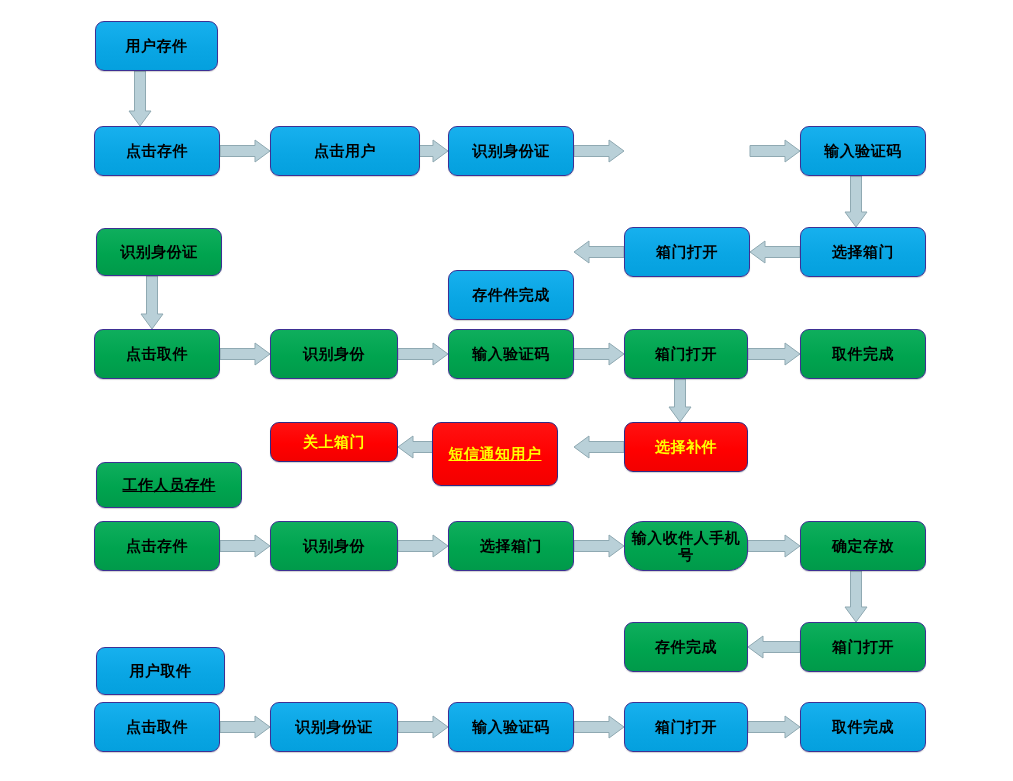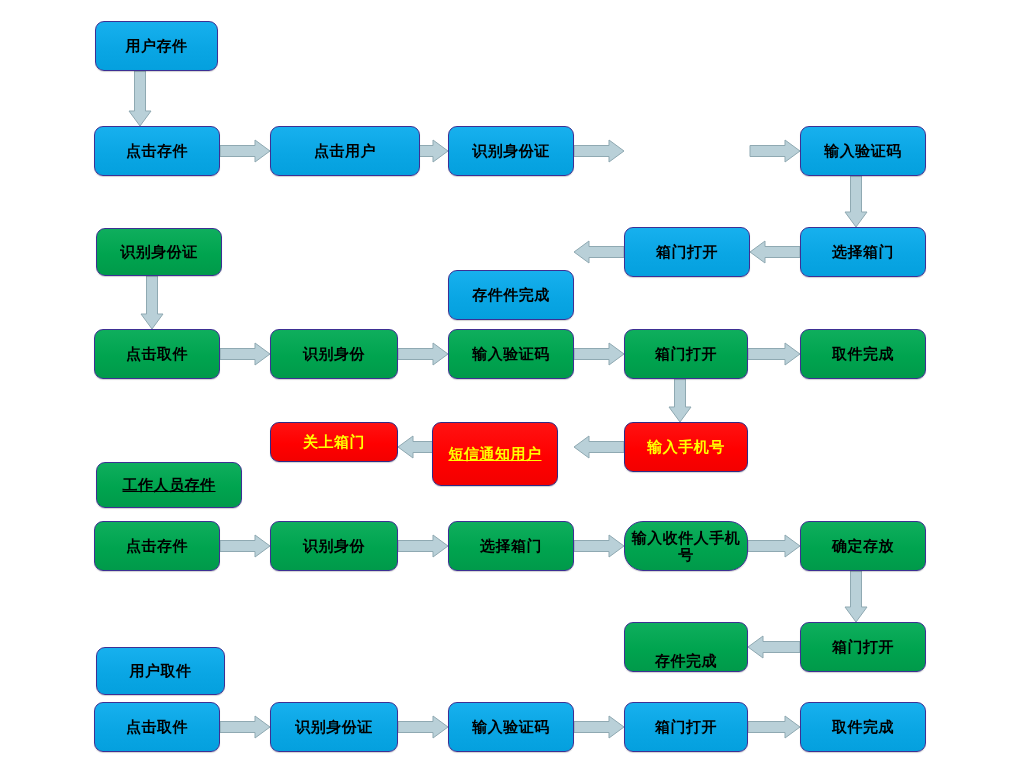--- a/index.html
+++ b/index.html
@@ -232,21 +232,21 @@
     <div class="node green" style="left: 448px; top: 329px; width: 126px; height: 50px;">
       <span class="label">输入验证码</span>
     </div>
     <div class="node green" style="left: 624px; top: 329px; width: 124px; height: 50px;">
       <span class="label">箱门打开</span>
     </div>
     <div class="node green" style="left: 800px; top: 329px; width: 126px; height: 50px;">
       <span class="label">取件完成</span>
     </div>
     <div class="node red" style="left: 624px; top: 422px; width: 124px; height: 50px;">
-      <span class="label">输入手机号</span>
+      <span class="label">选择补件</span>
     </div>
     <div class="node red" style="left: 432px; top: 422px; width: 126px; height: 64px; text-decoration: underline;">
       <span class="label">短信通知用户</span>
     </div>
     <div class="node red" style="left: 270px; top: 422px; width: 128px; height: 40px;">
       <span class="label">关上箱门</span>
     </div>
     <div class="node green" style="left: 96px; top: 462px; width: 146px; height: 46px; text-decoration: underline;">
       <span class="label">工作人员存件</span>
     </div>
@@ -261,21 +261,21 @@
     </div>
     <div class="node green" style="left: 624px; top: 521px; width: 124px; height: 50px; border-radius: 19px;">
       <span class="label">输入收件人手机号</span>
     </div>
     <div class="node green" style="left: 800px; top: 521px; width: 126px; height: 50px;">
       <span class="label">确定存放</span>
     </div>
     <div class="node green" style="left: 800px; top: 622px; width: 126px; height: 50px;">
       <span class="label">箱门打开</span>
     </div>
-    <div class="node green" style="left: 624px; top: 622px; width: 124px; height: 50px; align-items: flex-end;">
+    <div class="node green" style="left: 624px; top: 622px; width: 124px; height: 50px;">
       <span class="label">存件完成</span>
     </div>
     <div class="node blue" style="left: 96px; top: 647px; width: 129px; height: 48px;">
       <span class="label">用户取件</span>
     </div>
     <div class="node blue" style="left: 94px; top: 702px; width: 126px; height: 50px;">
       <span class="label">点击取件</span>
     </div>
     <div class="node blue" style="left: 270px; top: 702px; width: 128px; height: 50px;">
       <span class="label">识别身份证</span>

